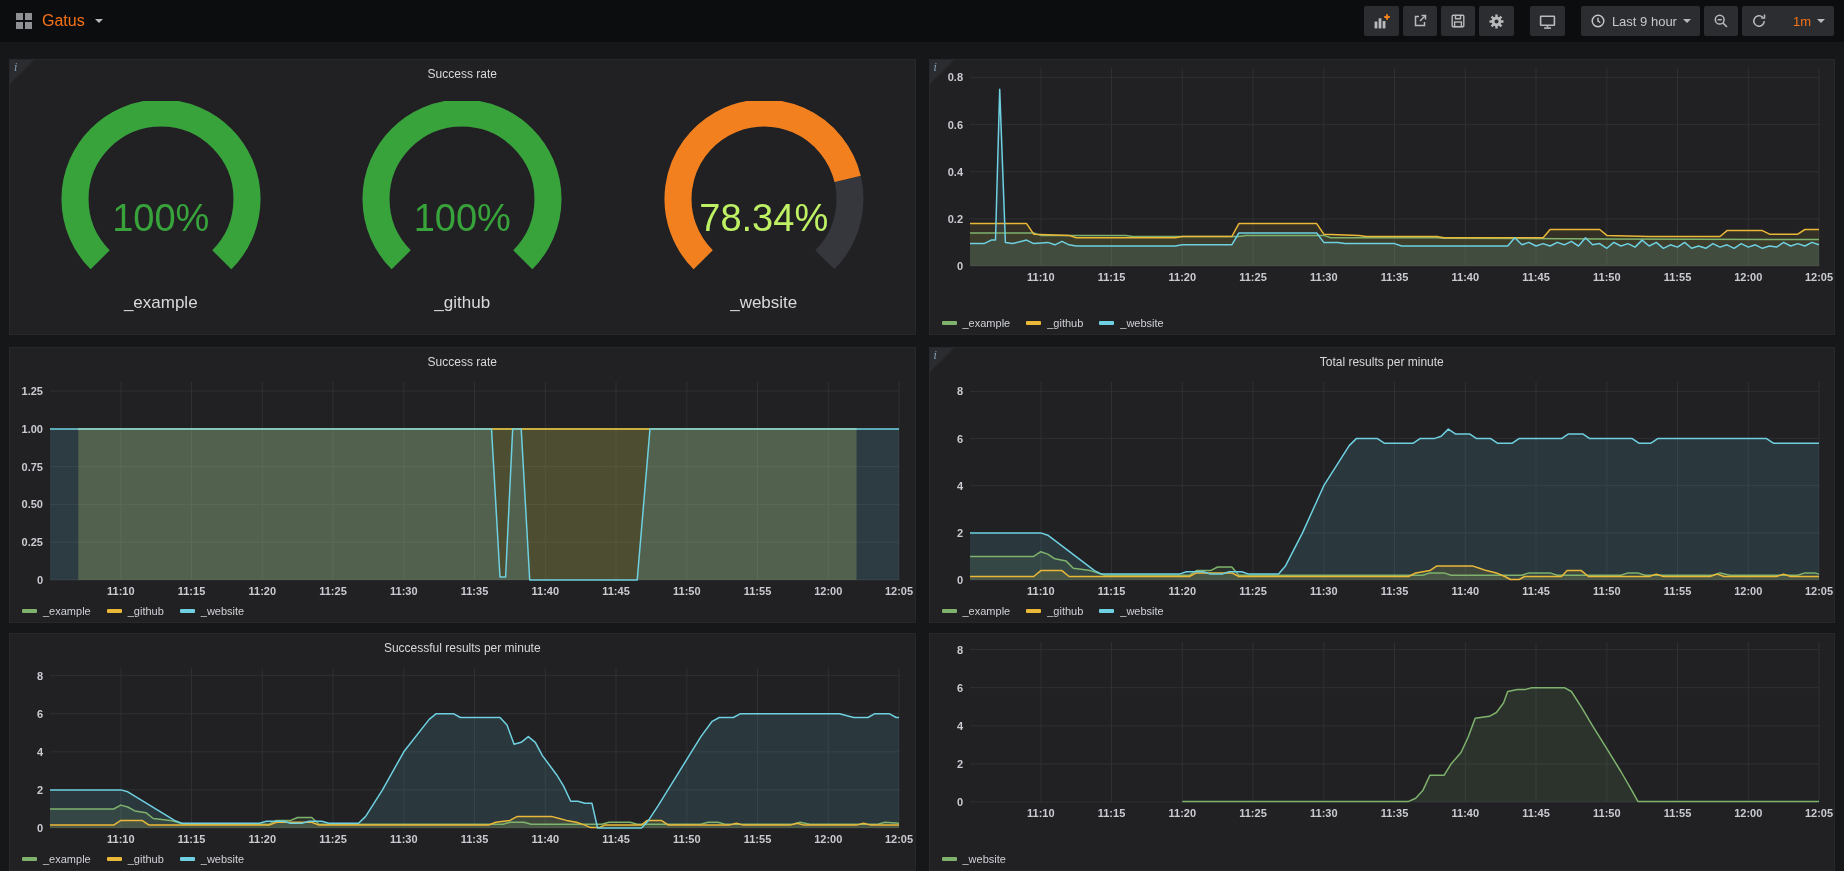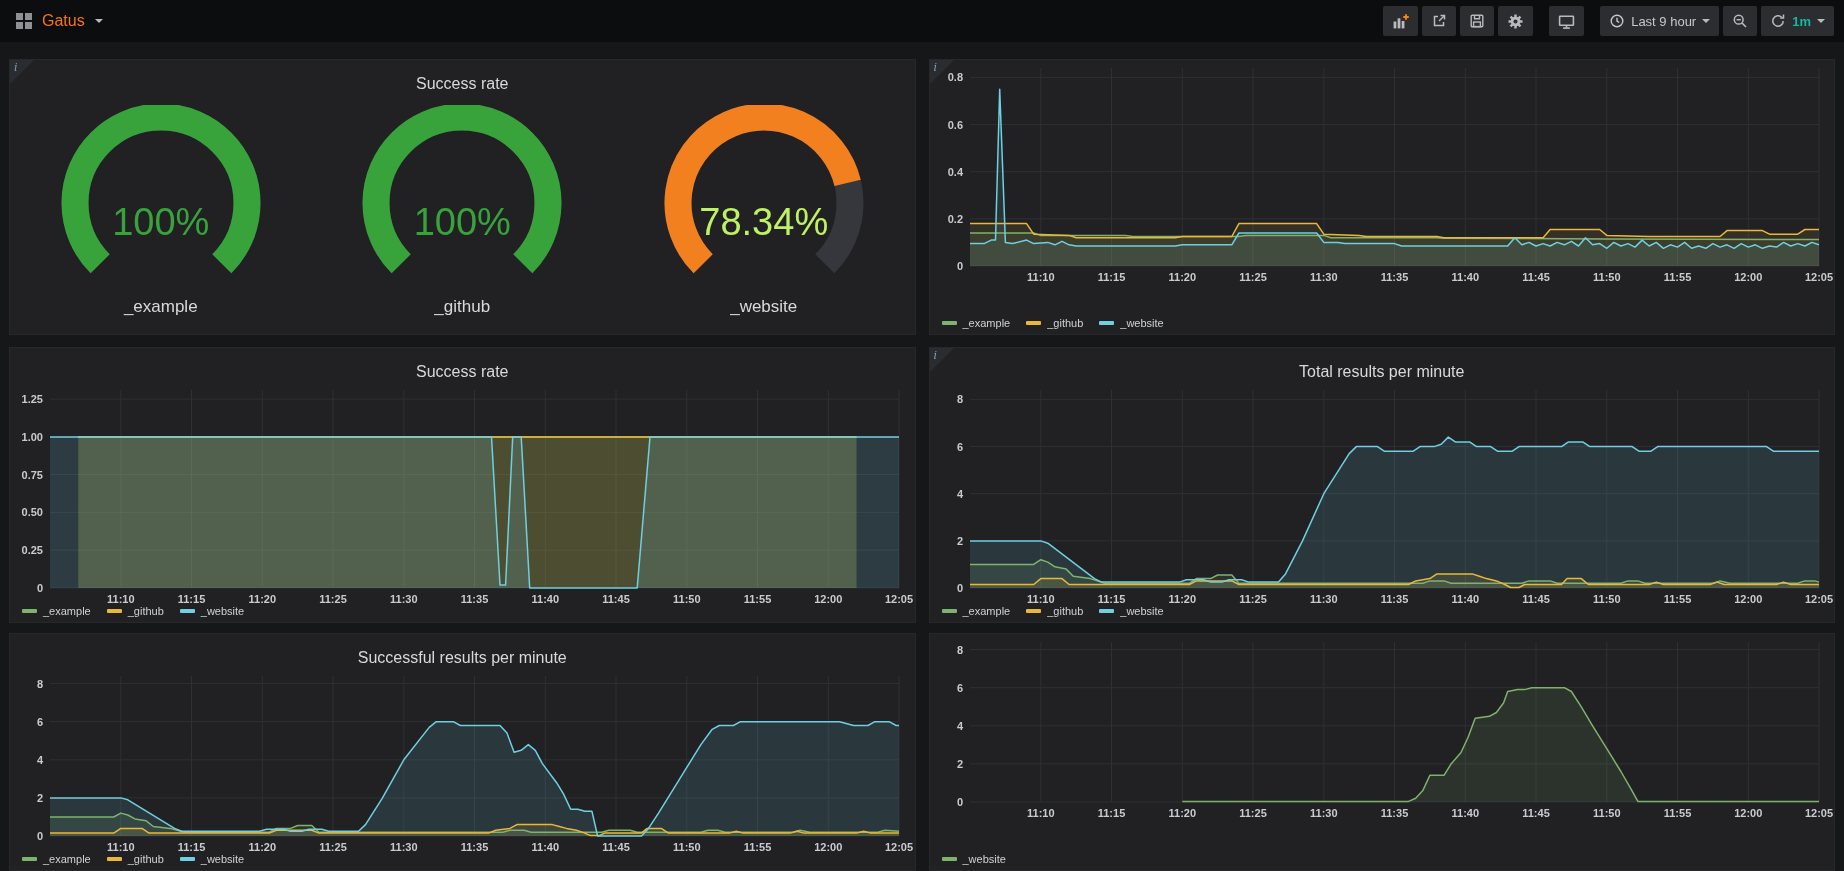--- a/index.html
+++ b/index.html
@@ -13,32 +13,32 @@
   .grid-ic i { width:7px; height:7px; background:#8f9093; display:block; }
   .dash-title { color:#f97316; font-size:16px; font-weight:500; }
   .caret { width:0; height:0; border:4px solid transparent; border-top-color:#b9babc;
            display:inline-block; margin-top:4px; }
   .nav-right { display:flex; align-items:center; }
   .btn { background:#2c2d30; border-radius:2px; height:30px; padding:0 9px;
          display:flex; align-items:center; gap:6px; margin-left:4px;
          color:#c7c8ca; font-size:13px; cursor:pointer; }
   .btn svg { display:block; }
   .sp { width:12px; }
-  .orange-txt { color:#14b8a6; font-weight:700; }
+  .orange-txt { color:#f97316; font-weight:400;margin-left:20px; }
   
   .dash { padding:17px 9px 0 9px; }
   .row { display:flex; gap:13px; margin-bottom:12px; }
   .row2 { margin-bottom:10px; }
   .row .panel { flex:1; }
   .panel { background:#212124; border:1px solid #27282b; position:relative;
            display:flex; flex-direction:column; }
   .h276 { height:276px; }
   .h238 { height:238px; }
-  .panel-title { height:26px; text-align:center; color:#d8d9da; font-size:16px;
-                 font-weight:500; padding-top:7px; cursor:pointer; flex:none;margin-top:8px; }
+  .panel-title { height:26px; text-align:center; color:#d8d9da; font-size:12px;
+                 font-weight:500; padding-top:7px; cursor:pointer; flex:none; }
   .corner { position:absolute; top:0; left:0; width:0; height:0;
             border-top:24px solid #2a2c30; border-right:24px solid transparent; }
   .corner span { position:absolute; top:-23px; left:4px; font-family:"DejaVu Serif", serif;
                  font-style:italic; font-size:11px; color:#7f9cb3; }
   
   .chart { flex:1; position:relative; cursor:crosshair; }
   .chart svg { position:absolute; inset:0; }
   svg text.tick { font:600 11px "Liberation Sans", sans-serif; fill:#c9cbd1; }
   svg line.grid { stroke:#2e3034; stroke-width:1; }
   .legend { height:22px; display:flex; align-items:center; gap:16px; padding-left:12px;

